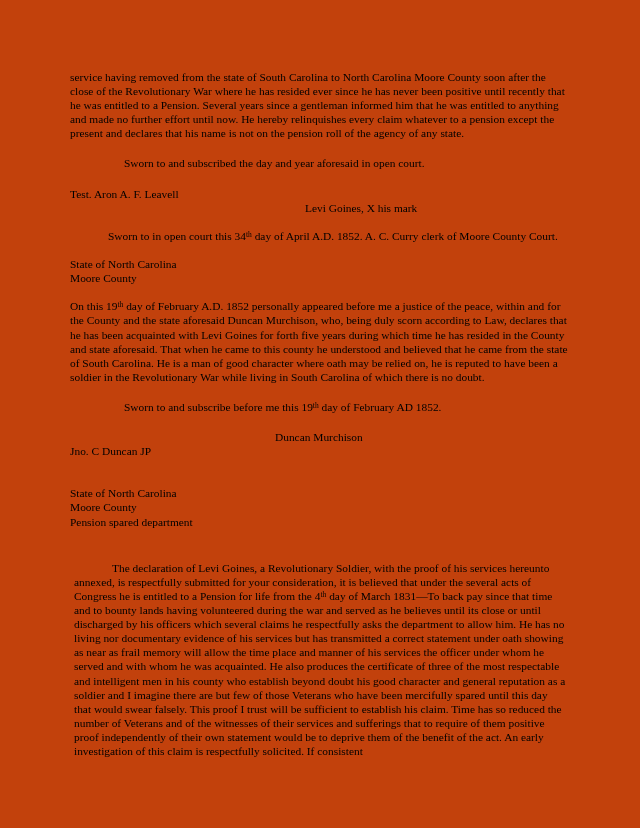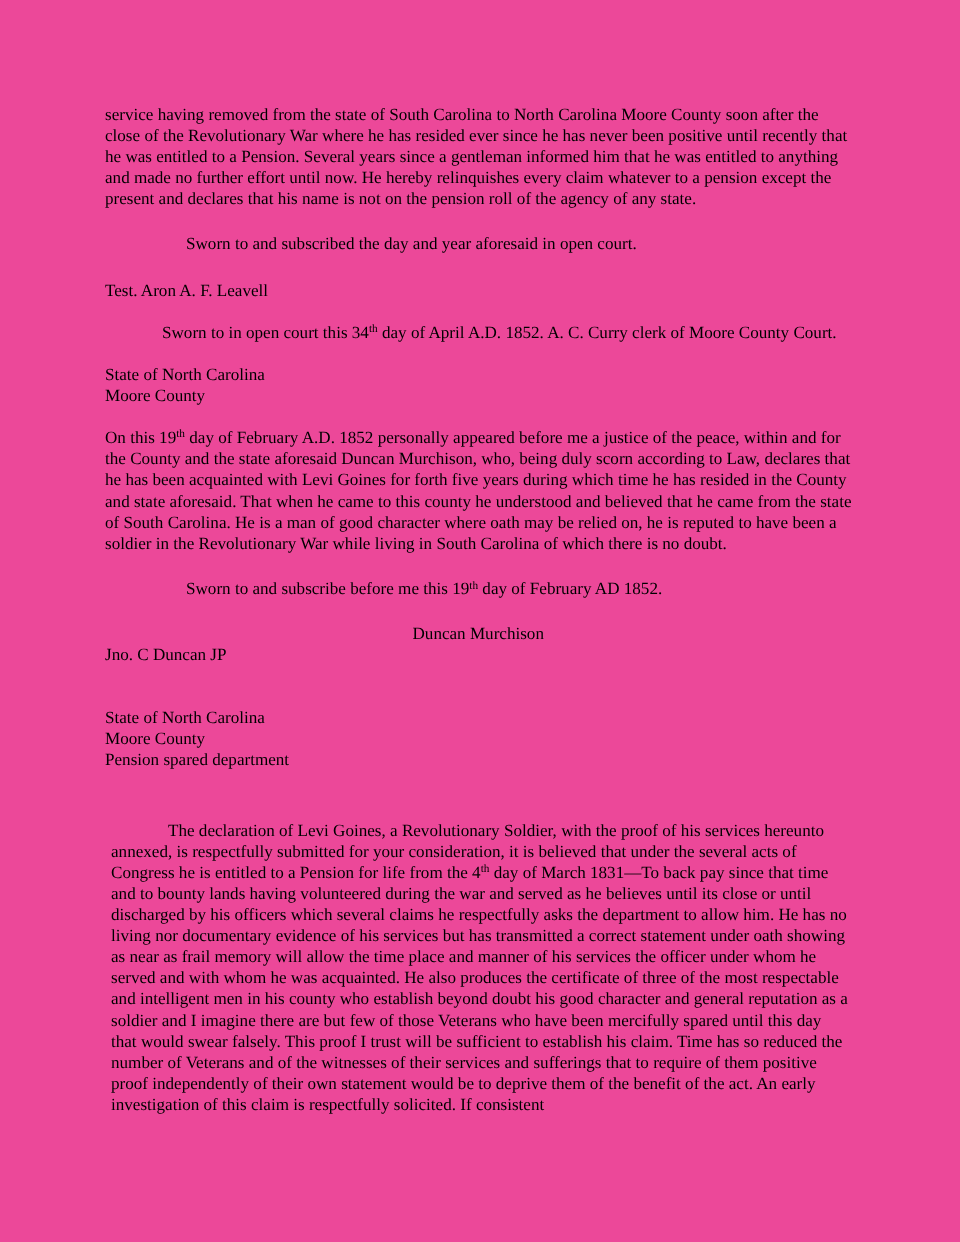--- a/index.html
+++ b/index.html
@@ -13,21 +13,21 @@
     font-family: "Liberation Serif", "DejaVu Serif", serif;
     color: #000000;
     -webkit-font-smoothing: antialiased;
   }
   .page {
     position: relative;
     width: 640px;
     height: 828px;
     box-sizing: border-box;
     padding: 70px 70px 0 70px;
-    background: #ec4899;
+    background: #c2410c;
   }
   .doc-body {
     width: 500px;
     font-size: 11.4px;
     line-height: 14.1px;
     text-align: left;
   }
   p {
     margin: 0;
   }
@@ -67,20 +67,21 @@
 
 <div class="page">
   <div class="doc-body">
 
     <p class="para">service having removed from the state of South Carolina to North Carolina Moore County soon after the close of the Revolutionary War where he has resided ever since he has never been positive until recently that he was entitled to a Pension. Several years since a gentleman informed him that he was entitled to anything and made no further effort until now. He hereby relinquishes every claim whatever to a pension except the present and declares that his name is not on the pension roll of the agency of any state.</p>
 
     <p class="line-indent">Sworn to and subscribed the day and year aforesaid in open court.</p>
 
     <p class="para">Test. Aron A. F. Leavell</p>
 
+    <p class="sig-a">Levi Goines, X his mark</p>
 
     <div class="spacer-line"></div>
 
     <p class="block-indent"><span>Sworn to in open court this 34</span><sup>th</sup><span> day of April A.D. 1852. A. C. Curry clerk of Moore County Court.</span></p>
 
     <div class="spacer-line"></div>
 
     <p class="para">State of North Carolina</p>
     <p class="para">Moore County</p>
 

